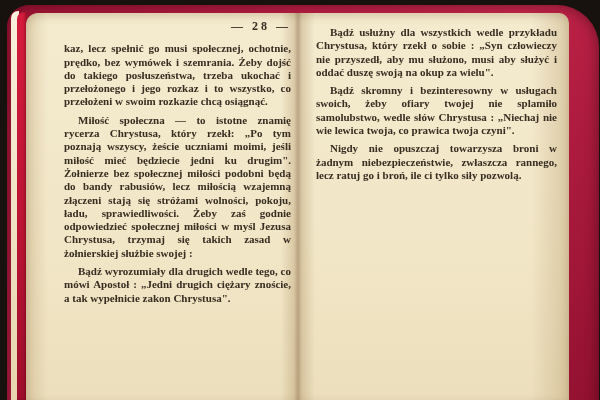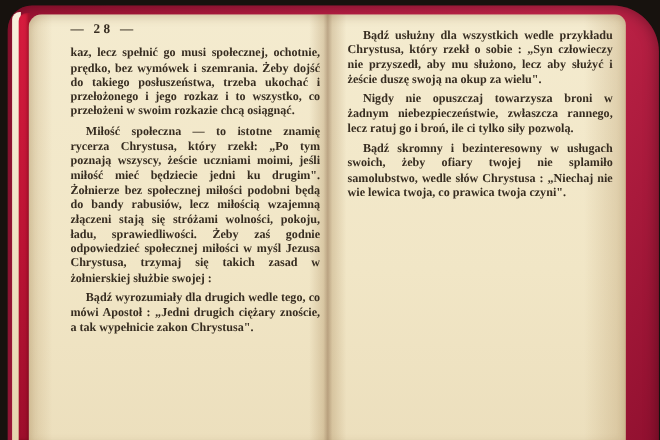--- a/index.html
+++ b/index.html
@@ -49,21 +49,21 @@
     position:absolute; top:0;
     color:#372d21;
     font-size:11px; line-height:13.3px;
     font-weight:bold;
     text-align:justify;
     text-rendering:optimizeLegibility;
   }
   .left-col  { left:38px;  width:227px; top:7px;  }
   .right-col { left:290px; width:241px; top:13px; }
   .page-num {
-    text-align:left; letter-spacing:3px;
+    text-align:right; letter-spacing:3px;
     margin:0 0 9px 0; font-size:12px;
   }
   .page-col p { margin:0 0 5px 0; }
   .page-col p.indent { text-indent:14px; }
 </style>
 </head>
 <body>
 
 <div class="photo">
   <div class="cover"></div>
@@ -74,18 +74,18 @@
     <div class="gutter"></div>
 
     <div class="page-col left-col">
       <div class="page-num">— 28 —</div>
       <p>kaz, lecz spełnić go musi społecznej, ochotnie, prędko, bez wymówek i szemrania. Żeby dojść do takiego posłuszeństwa, trzeba ukochać i przełożonego i jego rozkaz i to wszystko, co przełożeni w swoim rozkazie chcą osiągnąć.</p>
       <p class="indent">Miłość społeczna — to istotne znamię rycerza Chrystusa, który rzekł: „Po tym poznają wszyscy, żeście uczniami moimi, jeśli miłość mieć będziecie jedni ku drugim". Żołnierze bez społecznej miłości podobni będą do bandy rabusiów, lecz miłością wzajemną złączeni stają się stróżami wolności, pokoju, ładu, sprawiedliwości. Żeby zaś godnie odpowiedzieć społecznej miłości w myśl Jezusa Chrystusa, trzymaj się takich zasad w żołnierskiej służbie swojej :</p>
       <p class="indent">Bądź wyrozumiały dla drugich wedle tego, co mówi Apostoł : „Jedni drugich ciężary znoście, a tak wypełnicie zakon Chrystusa".</p>
     </div>
 
     <div class="page-col right-col">
-      <p class="indent">Bądź usłużny dla wszystkich wedle przykładu Chrystusa, który rzekł o sobie : „Syn człowieczy nie przyszedł, aby mu służono, lecz aby służyć i żeście duszę swoją na okup za wielu".</p>
+      <p class="indent">Bądź usłużny dla wszystkich wedle przykładu Chrystusa, który rzekł o sobie : „Syn człowieczy nie przyszedł, aby mu służono, musi aby służyć i oddać duszę swoją na okup za wielu".</p>
+      <p class="indent">Bądź skromny i bezinteresowny w usługach swoich, żeby ofiary twojej nie splamiło samolubstwo, wedle słów Chrystusa : „Niechaj nie wie lewica twoja, co prawica twoja czyni".</p>
       <p class="indent">Nigdy nie opuszczaj towarzysza broni w żadnym niebezpieczeństwie, zwłaszcza rannego, lecz ratuj go i broń, ile ci tylko siły pozwolą.</p>
-      <p class="indent">Bądź skromny i bezinteresowny w usługach swoich, żeby ofiary twojej nie splamiło samolubstwo, wedle słów Chrystusa : „Niechaj nie wie lewica twoja, co prawica twoja czyni".</p>
     </div>
   </div>
 </div>
 
 </body></html>

